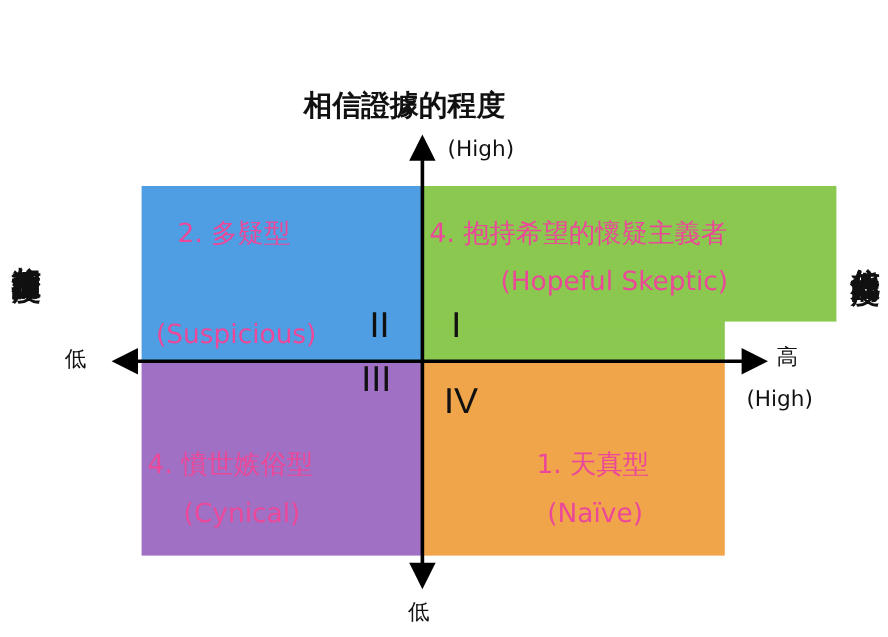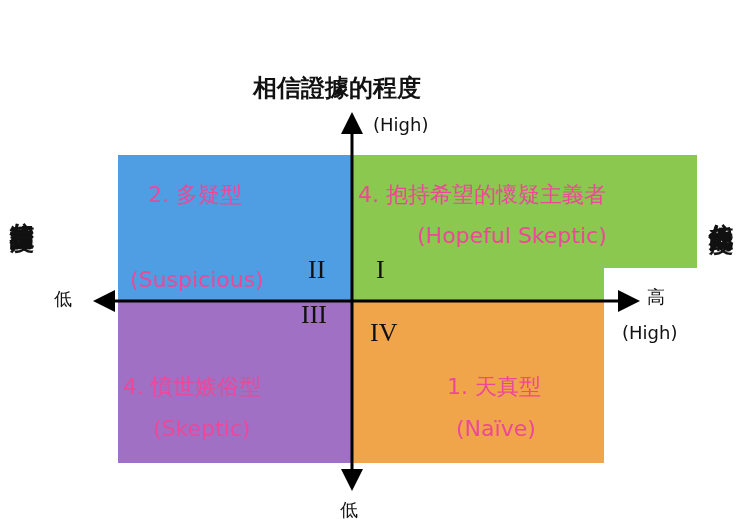--- a/index.html
+++ b/index.html
@@ -5,21 +5,21 @@
     html, body { margin:0; padding:0; }
     body { width:740px; height:531px; background:#ffffff; position:relative; overflow:hidden;
       font-family:"DejaVu Sans", "Liberation Sans", sans-serif; color:#111; }
     .quad { position:absolute; }
     .q-blue { left:118px; top:155px; width:234px; height:146px; background:#4f9ee3; }
     .q-green-top { left:352px; top:155px; width:345px; height:113px; background:#8bc84f; }
     .q-green-bot { left:352px; top:267px; width:252px; height:34px; background:#8bc84f; }
     .q-purple { left:118px; top:301px; width:234px; height:162px; background:#a070c4; }
     .q-orange { left:352px; top:301px; width:252px; height:162px; background:#f0a54a; }
     .lbl { position:absolute; font-size:22px; text-align:center; white-space:nowrap; color:#ec4899; }
-    .roman { position:absolute; font-family:Liberation Serif, serif; font-size:26px; color:#111; }
+    .roman { position:absolute; font-family:Liberation Sans, sans-serif; font-size:30px; color:#111; }
     .vert { position:absolute; writing-mode:vertical-rl; font-size:24px; font-weight:bold; letter-spacing:1px; }
     .axis-title { position:absolute; font-size:24px; font-weight:bold; }
     .tick { position:absolute; font-size:18px; }
     svg { position:absolute; left:0; top:0; }
   </style>
 </head>
 <body>
 
 <div class="quad q-blue"></div>
 <div class="quad q-green-top"></div>
@@ -54,17 +54,17 @@
 <div class="lbl" style="left:148px; top:180px;">2. 多疑型</div>
 <div class="lbl" style="left:130px; top:223px;margin-top:44px;">(Suspicious)</div>
 <div class="roman" style="left:308px; top:255px;">II</div>
 
 <div class="lbl" style="left:358px; top:180px;text-align:center;">4. 抱持希望的懷疑主義者</div>
 <div class="lbl" style="left:417px; top:223px;">(Hopeful Skeptic)</div>
 <div class="roman" style="left:376px; top:255px;">I</div>
 
 <div class="roman" style="left:301px; top:300px;">III</div>
 <div class="lbl" style="left:123px; top:372px;">4. 憤世嫉俗型</div>
-<div class="lbl" style="left:153px; top:416px;">(Skeptic)</div>
+<div class="lbl" style="left:153px; top:416px;">(Cynical)</div>
 
 <div class="roman" style="left:370px; top:318px;">IV</div>
 <div class="lbl" style="left:447px; top:372px;">1. 天真型</div>
 <div class="lbl" style="left:456px; top:416px;">(Naïve)</div>
 
 </body></html>

